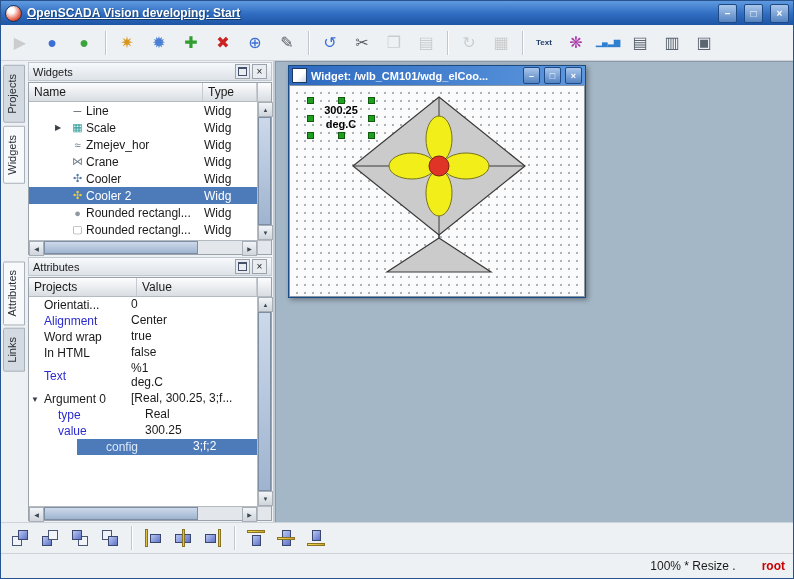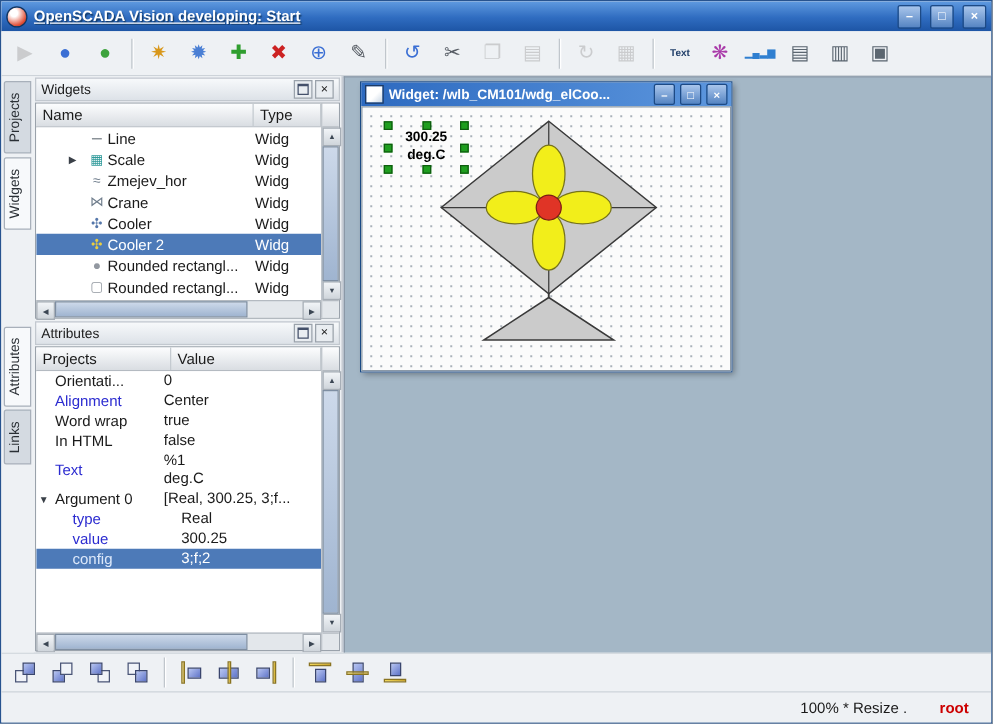--- a/index.html
+++ b/index.html
@@ -71,21 +71,21 @@
   .trow.selected{background:#4d7ab8;color:#fff;}
 
   
   .arow{min-height:16px;display:flex;align-items:center;white-space:nowrap;}
   .arow.tall{min-height:30px;}
   .acell-attr{width:102px;flex:none;display:flex;align-items:center;overflow:hidden;}
   .acell-attr .arrow{width:13px;flex:none;font-size:8px;color:#3a4048;padding-left:2px;}
   .acell-attr.indent{padding-left:14px;}
   .acell-val{flex:1;overflow:hidden;white-space:pre-line;line-height:1.15;display:flex;align-items:center;gap:4px;}
   .arow .link{color:#2b2bd0;}
-  .arow.selected{background:#4d7ab8;color:#fff;}
+  .arow.selected{background:#4d7ab8;color:#fff;margin-left:48px;}
   .arow.selected .link{color:#dce8fa;}
   .swatch{width:12px;height:12px;flex:none;border:1px solid #555;display:inline-block;}
 
   
   .hscroll{height:13px;flex:none;display:flex;background:#e3e7eb;border-top:1px solid #b4bac1;}
   .vscroll{width:13px;flex:none;display:flex;flex-direction:column;background:#e3e7eb;border-left:1px solid #b4bac1;}
   .sb-btn{width:13px;height:13px;flex:none;display:flex;align-items:center;justify-content:center;
           font-size:6px;color:#3c4754;background:linear-gradient(180deg,#f2f5f8,#cfd5db);border:1px solid #a7aeb6;}
   .sb-track{flex:1;position:relative;display:flex;}
   .sb-thumb{background:linear-gradient(180deg,#cdd9ea,#9fb4d0);border:1px solid #7e8ea2;flex:1;margin:0;}
@@ -120,21 +120,21 @@
 
   
   .bottom-toolbar{height:30px;flex:none;display:flex;align-items:center;gap:4px;padding:0 6px;
                   border-top:1px solid #cdd3d9;background:#eef1f4;}
   .bicon{width:24px;height:24px;position:relative;border:1px solid transparent;border-radius:2px;flex:none;}
   .bicon i{position:absolute;box-sizing:border-box;display:block;}
   .sqA{background:#f0f3f8;border:1px solid #4a5576;}
   .sqB{background:linear-gradient(135deg,#b8c6f2,#5f74c8);border:1px solid #3a466e;}
   .bar{background:linear-gradient(90deg,#f3d95a,#caa52e);border:1px solid #8a7420;}
   .statusbar{height:24px;flex:none;display:flex;align-items:center;justify-content:flex-end;gap:18px;
-             padding:0 14px;border-top:1px solid #cdd3d9;background:#eef1f4;font-size:12px;}
+             padding:0 4px;border-top:1px solid #cdd3d9;background:#eef1f4;font-size:12px;}
   .status-panel{padding:1px 4px;}
   #status-user{color:#cc0000;font-weight:bold;}
 </style>
 </head>
 <body>
 
 <div id="app">
 
   <div class="titlebar">
     <span class="app-icon"></span>

